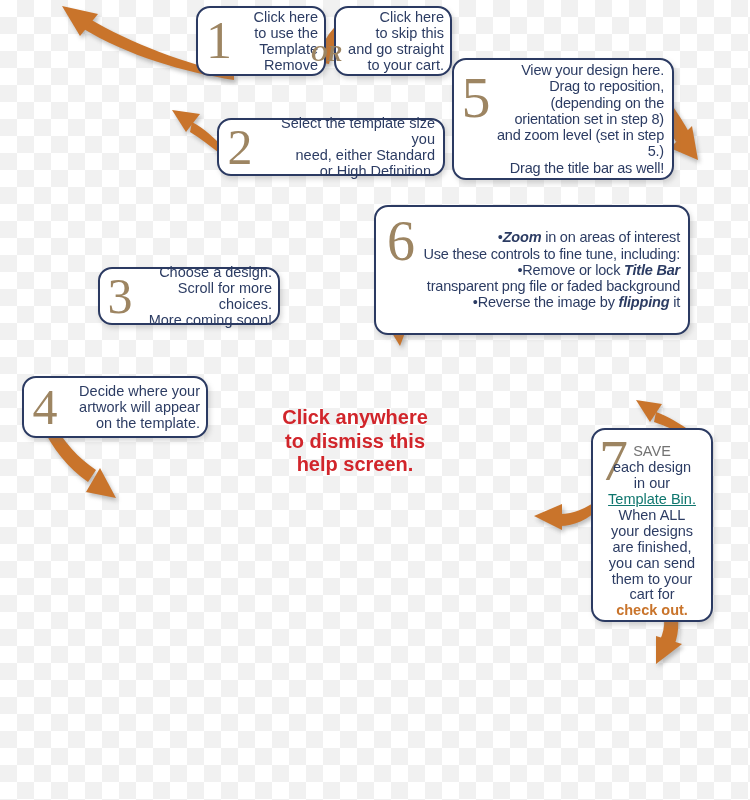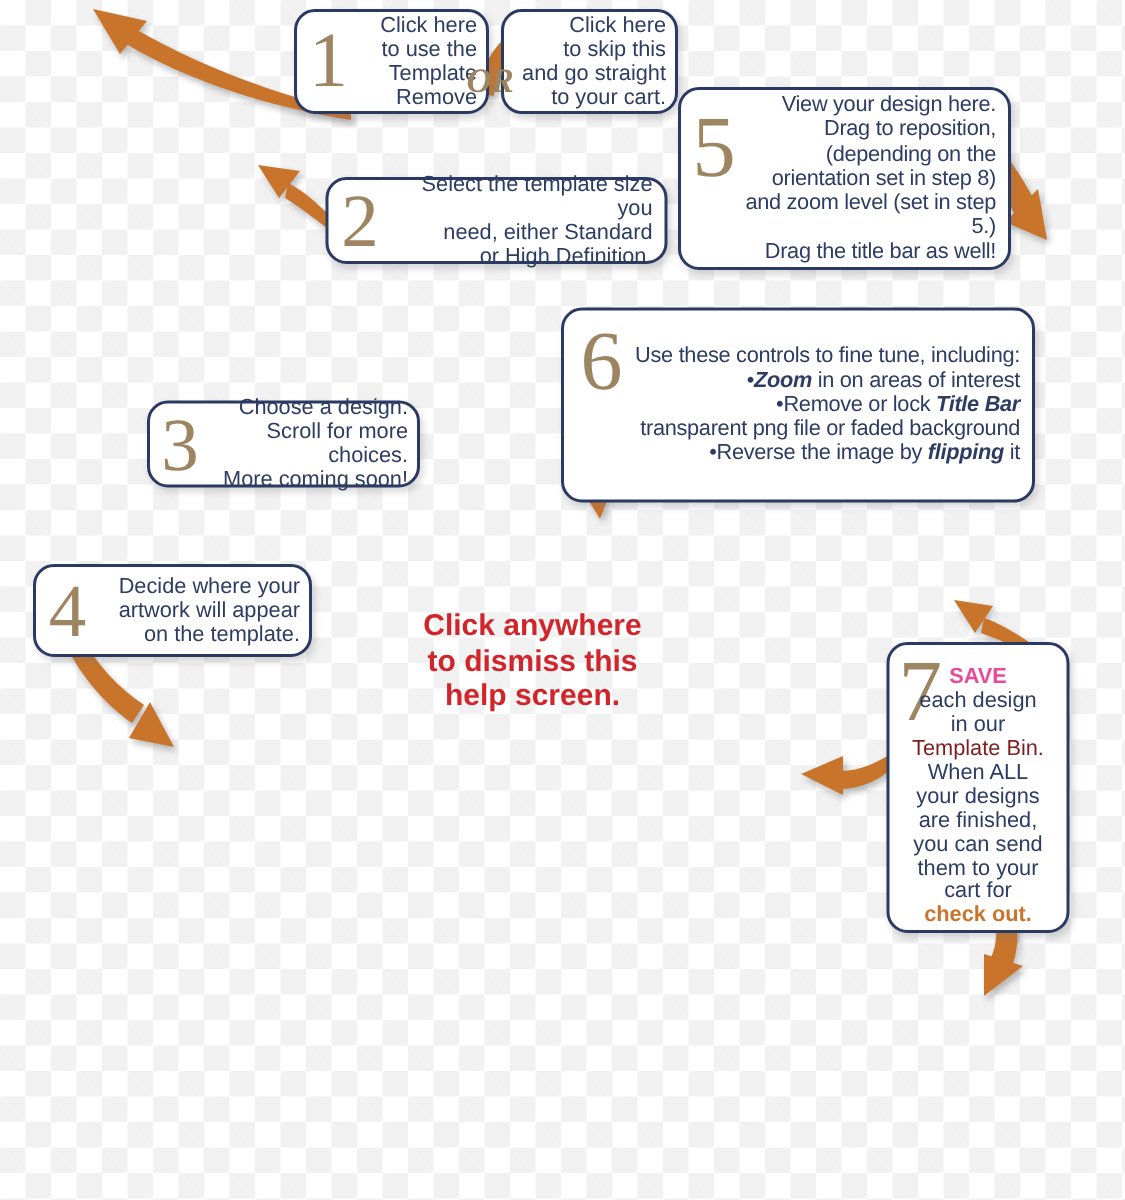--- a/index.html
+++ b/index.html
@@ -77,22 +77,22 @@
   #box7 .num7{
     position:absolute;left:6px;top:8px;
     font-family:"Liberation Serif", serif;
     font-size:58px;color:#9d8562;line-height:.8;
   }
   #box7 .body{
     position:relative;z-index:2;
     text-align:center;font-size:14.5px;line-height:1.1;
     padding-top:10px;
   }
-  .orange-txt{color:#7f1d1d;}
-  .save-txt{color:#ec4899;font-weight:bold;}
+  .orange-txt{color:#0f766e;text-decoration:underline;}
+  .save-txt{color:#737373;}
   .checkout-txt{color:#c9742b;font-weight:bold;}
 
   
   #or-label{
     position:absolute;left:311px;top:41px;
     font-family:"Liberation Serif", serif;
     font-style:italic;font-weight:bold;font-size:23px;
     color:#9d8562;z-index:7;letter-spacing:-0.5px;
   }
 
@@ -214,24 +214,24 @@
       <div>(depending on the</div>
       <div>orientation set in step 8)</div>
       <div>and zoom level (set in step 5.)</div>
       <div>Drag the title bar as well!</div>
     </div>
   </div>
 
   <div class="box" id="box6">
     <div class="num">6</div>
     <div class="body tight">
-      <div>Use these controls to fine tune, including:</div>
       <div>
         <span>•</span><b><i>Zoom</i></b><span> in on areas of interest</span>
       </div>
+      <div>Use these controls to fine tune, including:</div>
       <div>
         <span>•</span><span>Remove or lock </span><b><i>Title Bar</i></b>
       </div>
       <div>transparent png file or faded background</div>
       <div>
         <span>•</span><span>Reverse the image by </span><b><i>flipping</i></b><span> it</span>
       </div>
     </div>
   </div>
 

